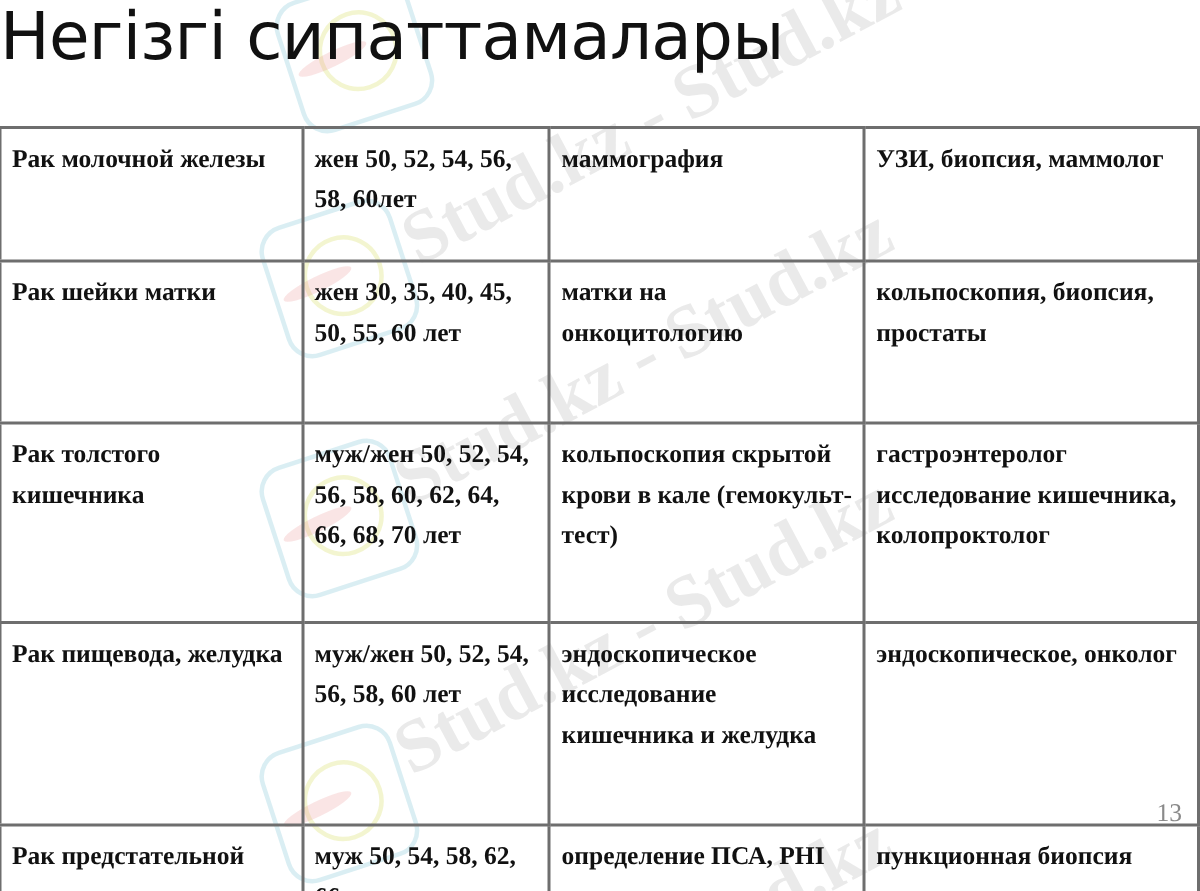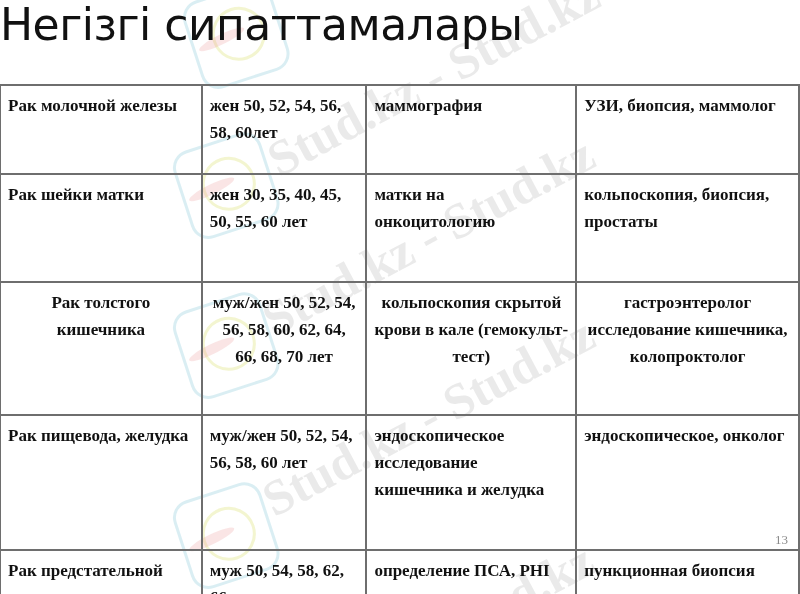--- a/index.html
+++ b/index.html
@@ -56,21 +56,21 @@
     table.screening td:last-child { border-right: 2px solid #6e6e6e; }
     .c1 { width: 187px; }
     .c2 { width: 153px; }
     .c3 { width: 195px; }
     .c4 { width: 207px; }
     .page-number {
       position: absolute;
       right: 12px;
       top: 532px;
       font-family: "Liberation Serif", serif;
-      font-size: 13px;
+      font-size: 17px;
       color: #8a8a8a;
       z-index: 4;
     }
     
     .wm-layer {
       position: absolute;
       left: 0; top: 0;
       width: 800px; height: 594px;
       z-index: 1;
       pointer-events: none;
@@ -161,21 +161,21 @@
         <td>жен 50, 52, 54, 56, 58, 60лет</td>
         <td>маммография</td>
         <td>УЗИ, биопсия, маммолог</td>
       </tr>
       <tr style="height:108px;padding-left:26px;">
         <td>Рак шейки матки</td>
         <td>жен 30, 35, 40, 45, 50, 55, 60 лет</td>
         <td>матки на онкоцитологию</td>
         <td>кольпоскопия, биопсия, простаты</td>
       </tr>
-      <tr style="height:133px;text-align:center;">
+      <tr style="height:133px;">
         <td>Рак толстого кишечника</td>
         <td>муж/жен 50, 52, 54, 56, 58, 60, 62, 64, 66, 68, 70 лет</td>
         <td>кольпоскопия скрытой крови в кале (гемокульт-тест)</td>
         <td>гастроэнтеролог исследование кишечника, колопроктолог</td>
       </tr>
       <tr style="height:135px;">
         <td>Рак пищевода, желудка</td>
         <td>муж/жен 50, 52, 54, 56, 58, 60 лет</td>
         <td>эндоскопическое исследование кишечника и желудка</td>
         <td>эндоскопическое, онколог</td>

